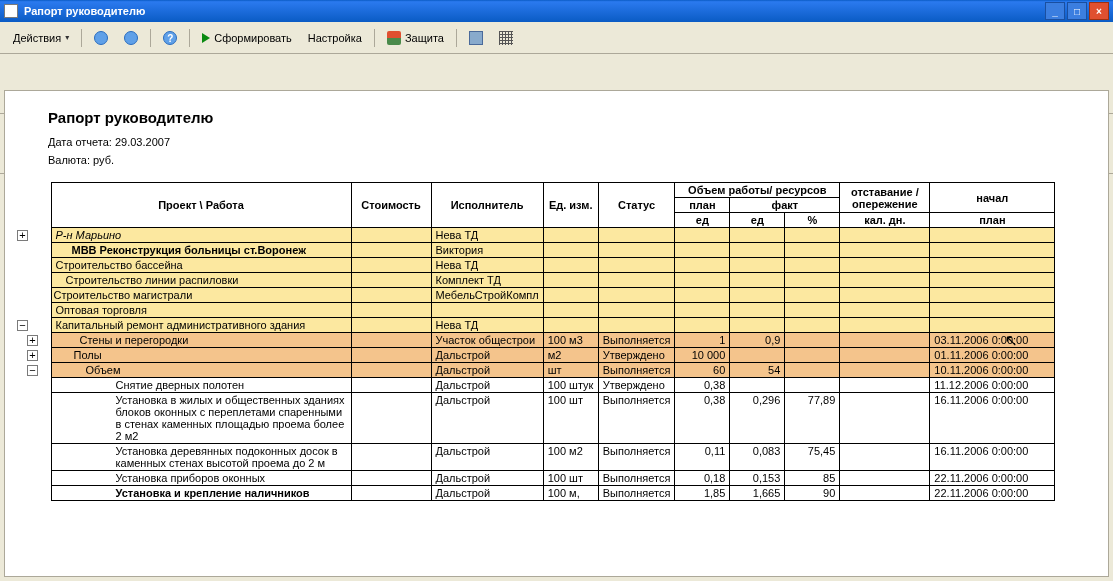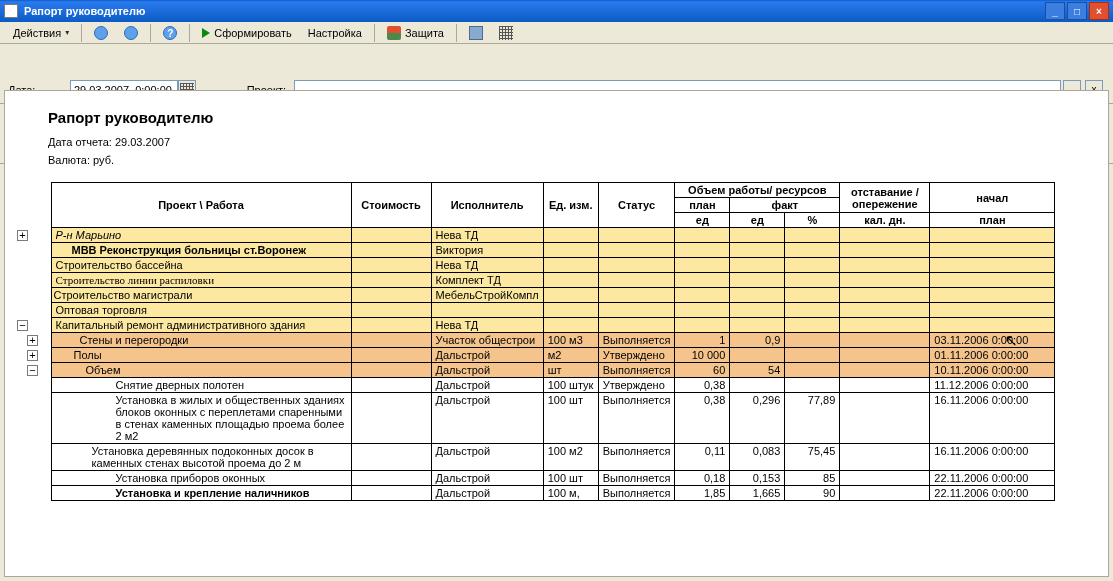--- a/index.html
+++ b/index.html
@@ -7,21 +7,21 @@
 
 
 .titlebar { background: linear-gradient(to bottom, #0a5bc4 0%, #2b7aef 8%, #0a5bc4 100%); height: 22px; display: flex; align-items: center; padding: 0 4px; color: white; font-weight: bold; }
 .titlebar .icon-doc { width: 14px; height: 14px; background: #fff; border: 1px solid #7a7a7a; margin-right: 6px; display:inline-block; }
 .titlebar .title { flex: 1; }
 .win-controls { display: flex; gap: 2px; }
 .win-btn { width: 20px; height: 18px; background: #3b7ee0; border: 1px solid #1a4fa0; color: white; display: flex; align-items: center; justify-content: center; font-weight: bold; cursor: pointer; font-size: 10px; }
 .win-btn.close { background: #e05030; border-color: #a03010; }
 
 
-.toolbar { background: #ece9d8; height: 22px; border-bottom: 1px solid #aca899; display: flex; align-items: center; padding: 0 6px; gap: 2px; }
+.toolbar { background: #ece9d8; height: 32px; border-bottom: 1px solid #aca899; display: flex; align-items: center; padding: 0 6px; gap: 2px; }
 .tb-btn { height: 20px; padding: 0 6px; display: flex; align-items: center; gap: 4px; border: 1px solid transparent; cursor: pointer; background: transparent; }
 .tb-sep { width: 1px; height: 18px; background: #aca899; margin: 0 3px; }
 .tb-icon { width: 14px; height: 14px; display: inline-block; }
 .tb-dd { font-size: 8px; color: #333; }
 .tb-txt { white-space: nowrap; }
 .icon-refresh { background: #5fa0e8; border-radius: 50%; border: 1px solid #2a6dbf; }
 .icon-play { width: 0; height: 0; border-left: 8px solid #0a8a10; border-top: 5px solid transparent; border-bottom: 5px solid transparent; display:inline-block; }
 .icon-help { background: #5fa0e8; border-radius: 50%; border: 1px solid #2a6dbf; color:white; font-weight:bold; text-align:center; line-height:13px; font-size:10px;}
 .icon-grid { background: repeating-linear-gradient(to bottom, #555 0 1px, transparent 1px 3px), repeating-linear-gradient(to right, #555 0 1px, transparent 1px 3px); }
 .icon-grid2 { background: #88aacc; border:1px solid #4a6a9a; }
@@ -208,21 +208,21 @@
             <td></td>
             <td></td>
             <td class="num"></td>
             <td class="num"></td>
             <td class="num"></td>
             <td class="num"></td>
             <td></td>
           </tr>
           <tr class="lvl-yellow">
             <td class="tree-col"></td>
-            <td style="padding-left: 4px; font-family: Liberation Serif, serif;">Строительство линии распиловки</td>
+            <td style="padding-left: 14px;">Строительство линии распиловки</td>
             <td></td>
             <td>Комплект ТД</td>
             <td></td>
             <td></td>
             <td class="num"></td>
             <td class="num"></td>
             <td class="num"></td>
             <td class="num"></td>
             <td></td>
           </tr>
@@ -325,21 +325,21 @@
             <td>100 шт</td>
             <td>Выполняется</td>
             <td class="num">0,38</td>
             <td class="num">0,296</td>
             <td class="num">77,89</td>
             <td class="num"></td>
             <td>16.11.2006 0:00:00</td>
           </tr>
           <tr class="lvl-white">
             <td class="tree-col"></td>
-            <td style="padding-left: 40px; white-space: normal; margin-top: 24px;">Установка деревянных подоконных досок в каменных стенах высотой проема до 2 м</td>
+            <td style="padding-left: 64px; white-space: normal; margin-top: 24px;">Установка деревянных подоконных досок в каменных стенах высотой проема до 2 м</td>
             <td></td>
             <td>Дальстрой</td>
             <td>100 м2</td>
             <td>Выполняется</td>
             <td class="num">0,11</td>
             <td class="num">0,083</td>
             <td class="num">75,45</td>
             <td class="num"></td>
             <td>16.11.2006 0:00:00</td>
           </tr>

